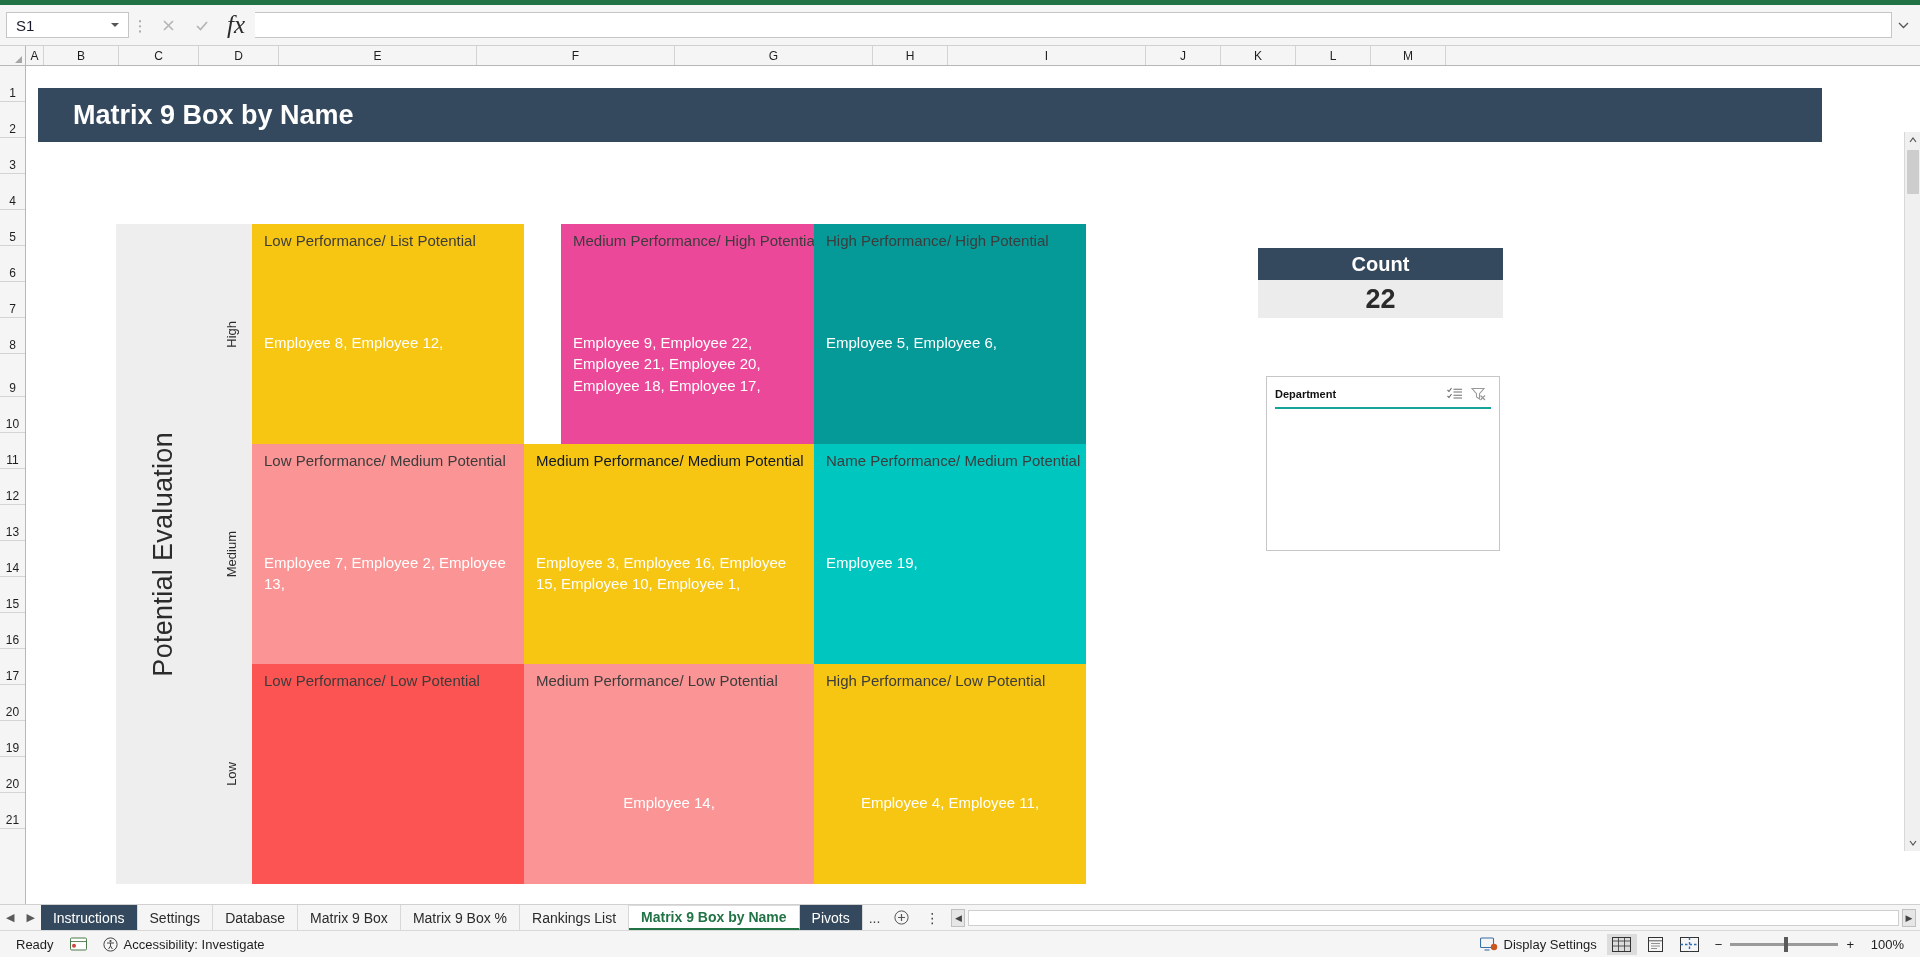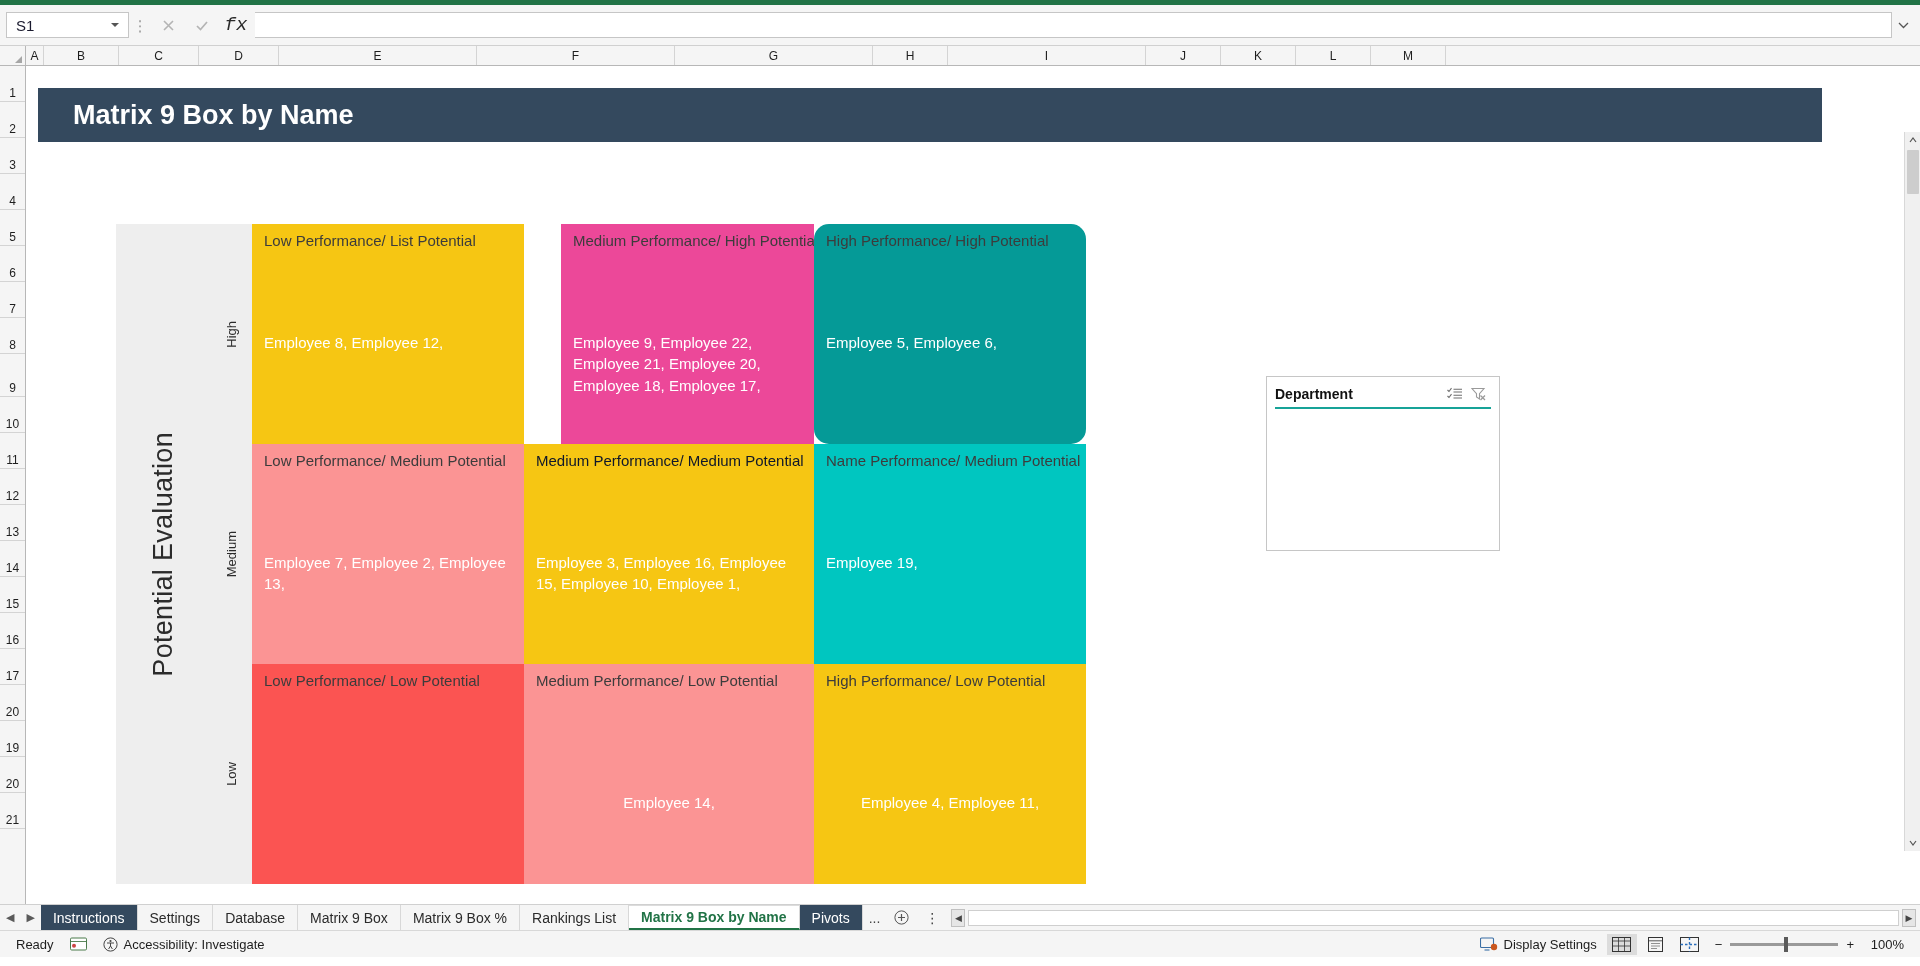--- a/index.html
+++ b/index.html
@@ -30,21 +30,21 @@
   }
   .nb-dots {
     width: 22px; text-align: center; color: #999; font-size: 15px; letter-spacing: 0;
     line-height: 10px; padding-top: 1px;
   }
   .fb-icons { display: flex; align-items: center; gap: 0; }
   .fb-btn {
     width: 34px; height: 26px; display: flex; align-items: center; justify-content: center;
     color: #b4b4b4; font-size: 17px;
   }
-  .fb-btn.fx { color: #2b2b2b; font-style: italic; font-family: Liberation Mono, monospace; font-size: 19px; }
+  .fb-btn.fx { color: #2b2b2b; font-style: italic; font-family: Liberation Serif, serif; font-size: 25px; }
   .fb-input {
     flex: 1; height: 26px; background: #fff; border: 1px solid #c6c6c6; border-left: none;
     margin-left: 2px; font-size: 14px; padding: 0 5px; display: flex; align-items: center;
   }
   .fb-expand {
     width: 22px; height: 26px; display: flex; align-items: center; justify-content: center;
     color: #555; font-size: 10px;
   }
 
   
@@ -134,21 +134,21 @@
     justify-content: center; font-size: 27px; font-weight: bold; color: #2b2b2b;
   }
 
   .slicer {
     position: absolute; left: 1240px; top: 310px; width: 234px; height: 175px;
     background: #ffffff; border: 1px solid #c6c6c6; padding: 6px 8px 0 8px;
   }
   .slicer-head {
     display: flex; align-items: center; height: 22px; margin-bottom: 2px;
   }
-  .slicer-title { flex: 1; font-size: 14px; font-weight: bold; color: #111; }
+  .slicer-title { flex: 1; font-size: 11px; font-weight: bold; color: #111; }
   .slicer-ico { width: 24px; display: flex; align-items: center; justify-content: center; }
   .slicer-rule { height: 2px; background: #17a398; margin: 1px 0 5px 0; }
   .slicer-item {
     height: 24px; background: #d9d9d9; border: 1px solid #a0a0a0; border-radius: 2px;
     margin-bottom: 5px; display: flex; align-items: center; padding-left: 10px;
     font-size: 14px; color: #111;
   }
 
   
   .tabbar {
@@ -314,21 +314,21 @@
         </div>
       <div class="matrix-grid" id="matrix-grid">
           <div class="cell" style="background: rgb(246, 198, 19);">
             <div class="cell-title" style="color: rgb(60, 60, 60);">Low Performance/ List Potential</div>
             <div class="cell-names">Employee 8, Employee 12,</div>
           </div>
           <div class="cell" style="background: #ec4899; margin-left: 37px;">
             <div class="cell-title" style="color: rgb(60, 60, 60);">Medium Performance/ High Potential</div>
             <div class="cell-names">Employee 9, Employee 22, Employee 21, Employee 20, Employee 18, Employee 17,</div>
           </div>
-          <div class="cell" style="background: rgb(5, 154, 151); border-radius: 15px;">
+          <div class="cell" style="background: rgb(5, 154, 151);">
             <div class="cell-title" style="color: rgb(60, 60, 60);">High Performance/ High Potential</div>
             <div class="cell-names">Employee 5, Employee 6,</div>
           </div>
           <div class="cell" style="background: rgb(251, 148, 148);">
             <div class="cell-title" style="color: rgb(60, 60, 60);">Low Performance/ Medium Potential</div>
             <div class="cell-names">Employee 7, Employee 2, Employee 13,</div>
           </div>
           <div class="cell" style="background: rgb(246, 198, 19);">
             <div class="cell-title" style="color: #0f172a;">Medium Performance/ Medium Potential</div>
             <div class="cell-names">Employee 3, Employee 16, Employee 15, Employee 10, Employee 1,</div>
@@ -345,20 +345,24 @@
             <div class="cell-title" style="color: rgb(60, 60, 60);">Medium Performance/ Low Potential</div>
             <div class="cell-names">Employee 14,</div>
           </div>
           <div class="cell bottom" style="background: rgb(246, 198, 19);">
             <div class="cell-title" style="color: rgb(60, 60, 60);">High Performance/ Low Potential</div>
             <div class="cell-names">Employee 4, Employee 11,</div>
           </div>
         </div>
     </div>
 
+    <div class="count-card">
+      <div class="count-head">Count</div>
+      <div class="count-val">22</div>
+    </div>
 
     <div class="slicer">
       <div class="slicer-head">
         <div class="slicer-title">Department</div>
         <div class="slicer-ico">
           <svg width="16" height="14" viewBox="0 0 16 14">
             <path d="M0.5 3 L2 4.5 L4.5 1.2" stroke="#6e6e6e" stroke-width="1.1" fill="none"></path>
             <path d="M0.5 9 L2 10.5 L4.5 7.2" stroke="#6e6e6e" stroke-width="1.1" fill="none"></path>
             <path d="M6.5 2.2 H15 M6.5 5 H15 M6.5 8.2 H15 M6.5 11 H15" stroke="#6e6e6e" stroke-width="1.1"></path>
           </svg>

